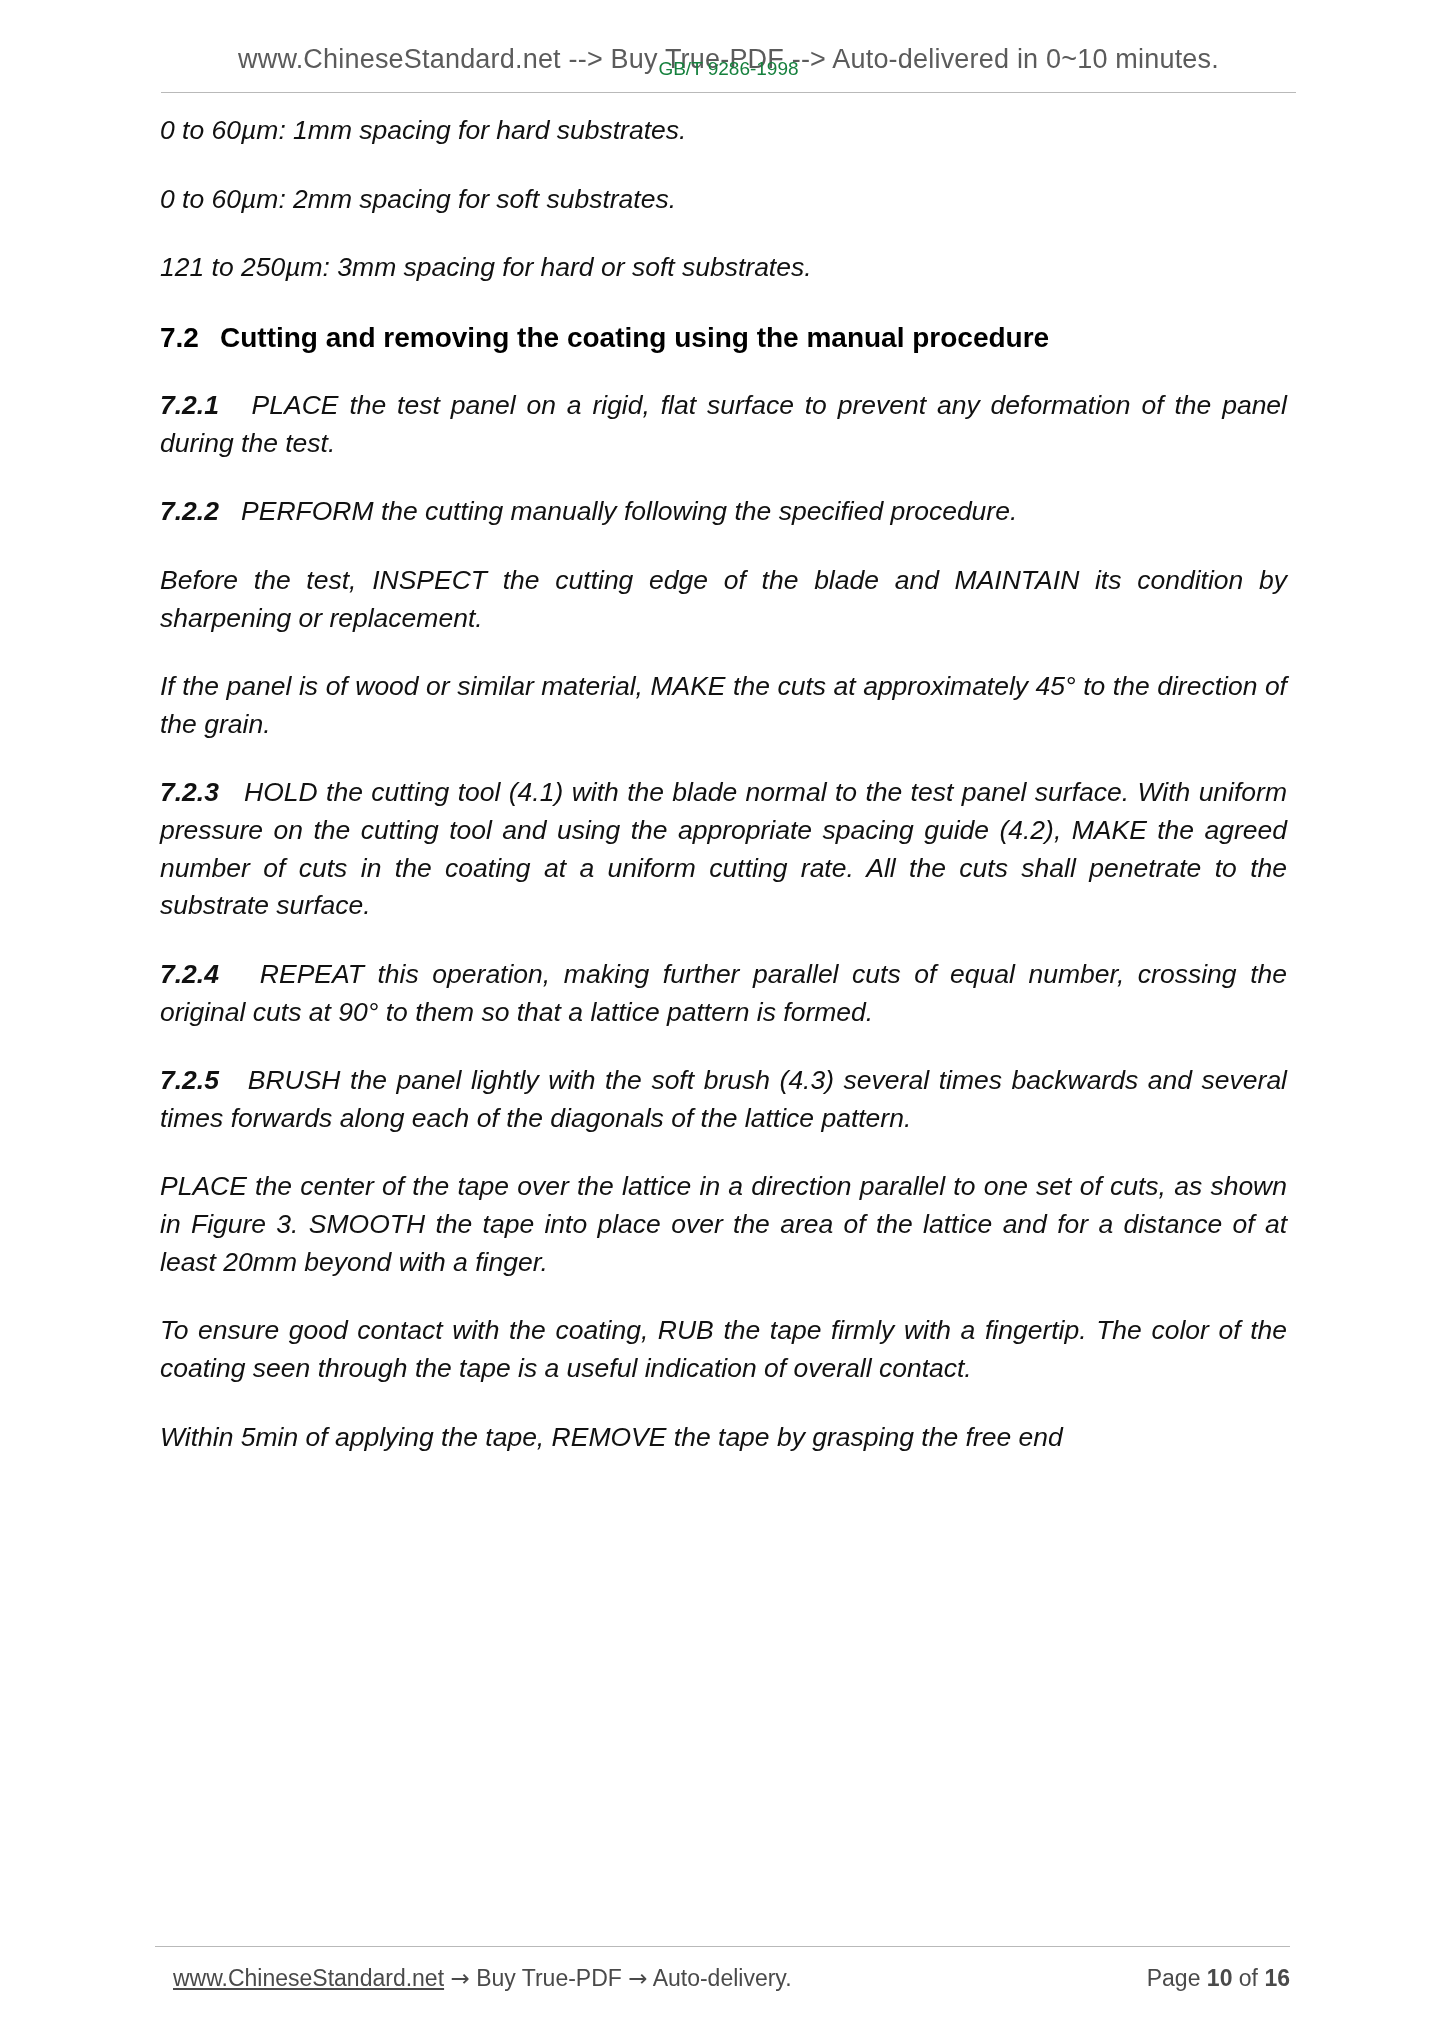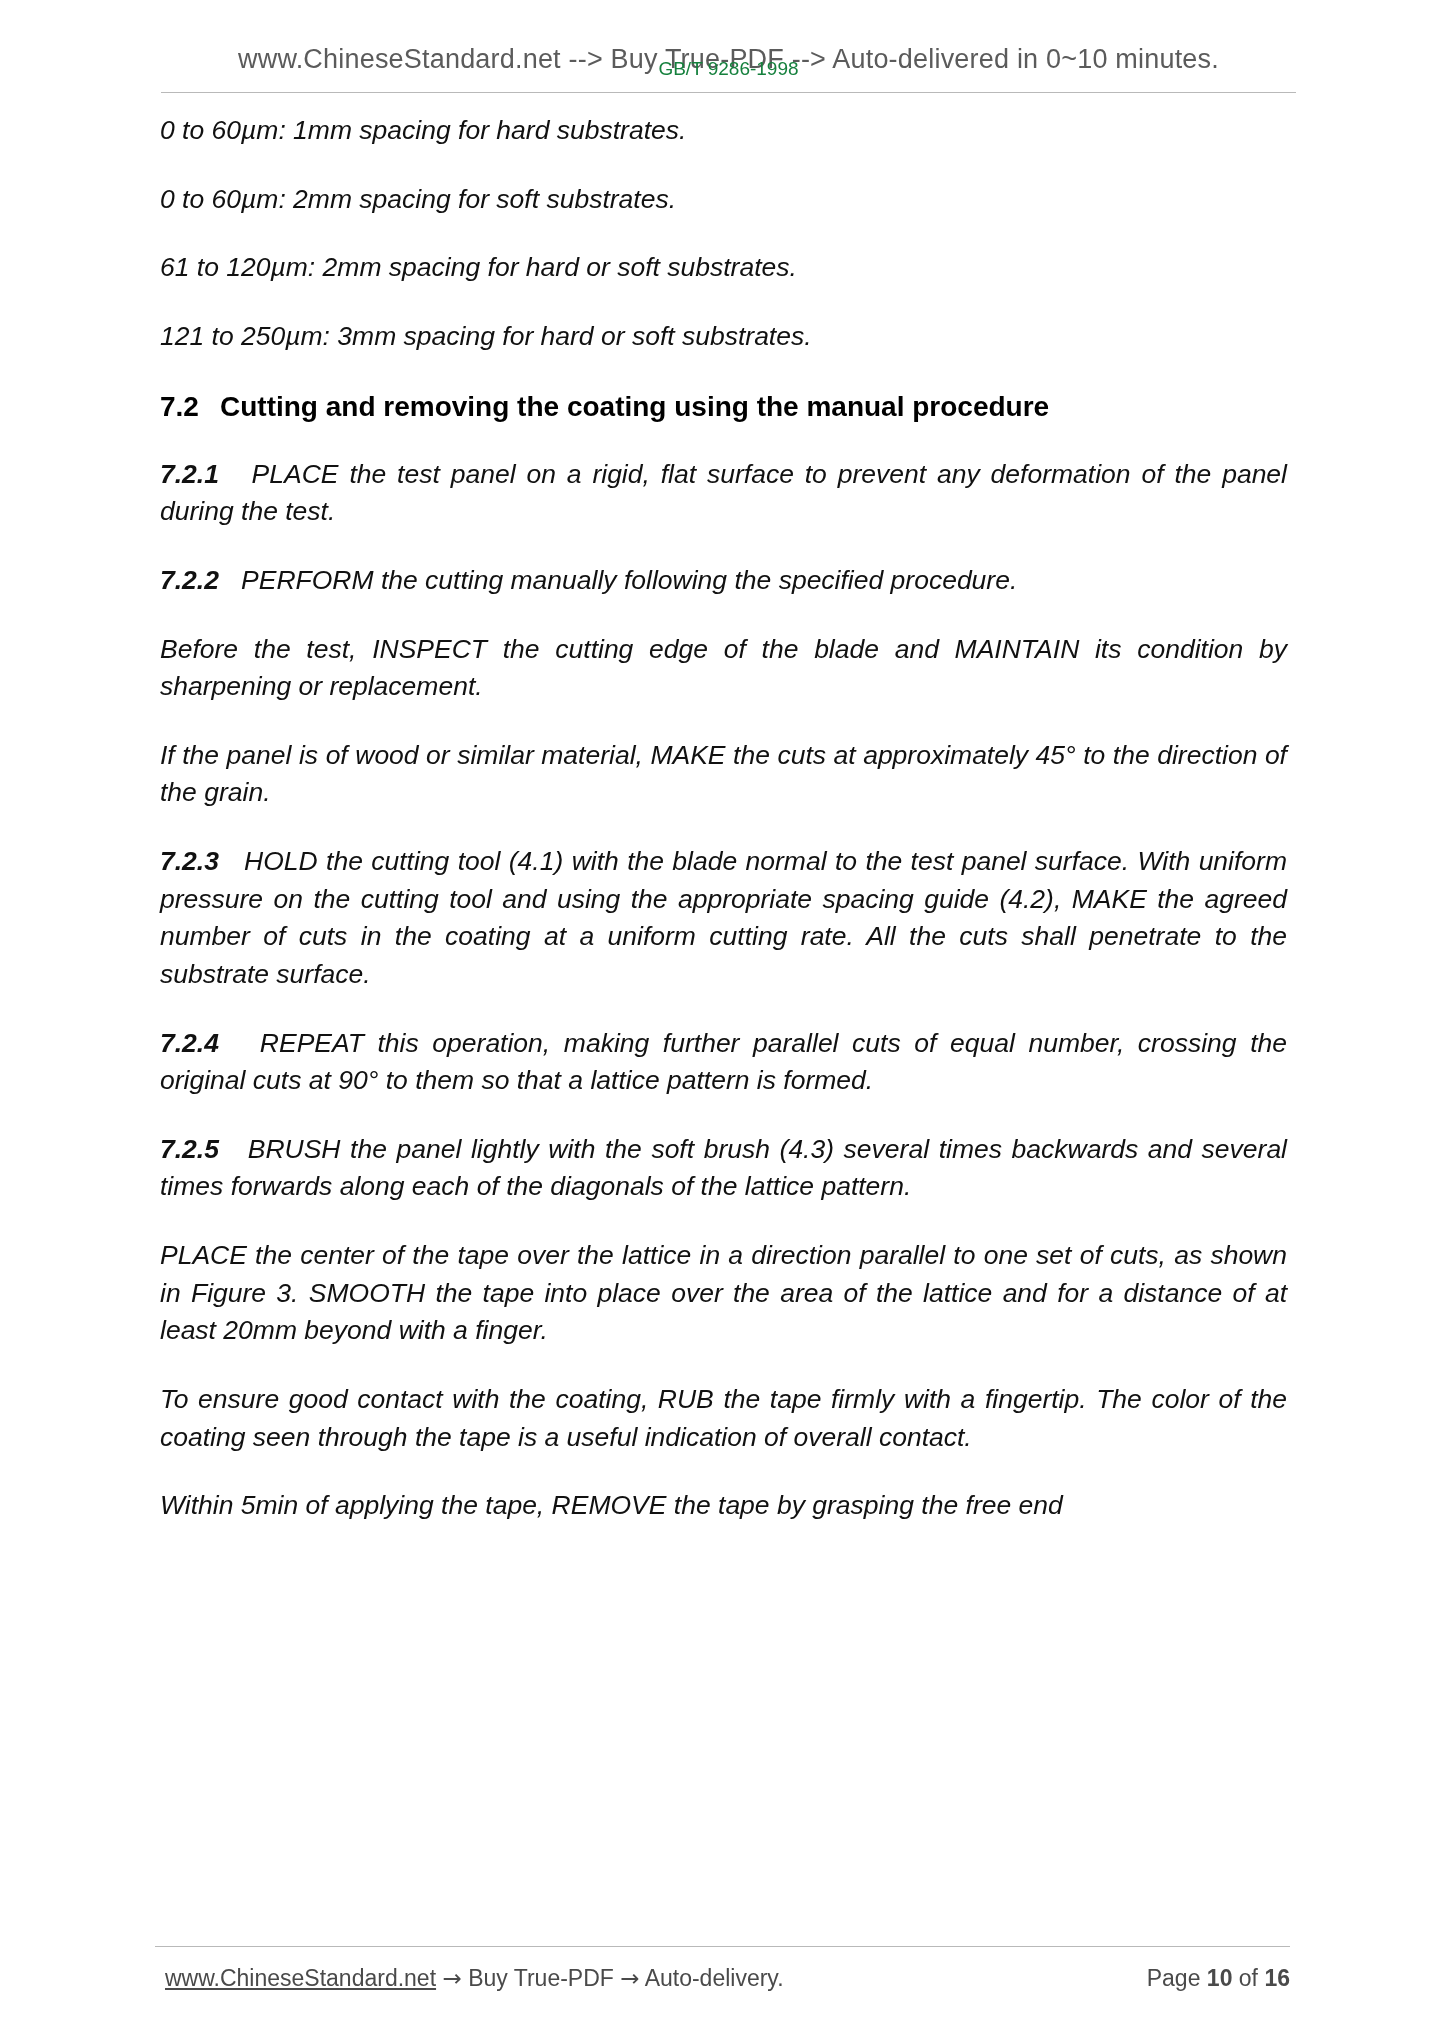--- a/index.html
+++ b/index.html
@@ -101,20 +101,21 @@
     font-size: 23px;
     color: #4a4a4a;
   }
   .footer-left {
     flex: 1;
     text-align: left;
     padding-left: 10px;
   }
   .footer-left .site {
     text-decoration: underline;
+    margin-left: 8px;
   }
   .footer-right {
     width: 330px;
     text-align: right;
     white-space: nowrap;
   }
   .footer-right .pg {
     font-weight: bold;
   }
   .arrow {
@@ -129,21 +130,20 @@
   <div class="header-area">
     <div class="watermark-top">www.ChineseStandard.net --&gt; Buy True-PDF --&gt; Auto-delivered in 0~10 minutes.</div>
     <div class="std-code">GB/T 9286-1998</div>
     <div class="header-rule"></div>
   </div>
 
   <div class="content">
 
     <p class="nojust">0 to 60µm: 1mm spacing for hard substrates.</p>
     <p class="nojust">0 to 60µm: 2mm spacing for soft substrates.</p>
-    <p class="nojust">61 to 120µm: 2mm spacing for hard or soft substrates.</p>
     <p class="nojust">121 to 250µm: 3mm spacing for hard or soft substrates.</p>
 
     <h2 class="sec">
       <span class="sec-num">7.2</span><span>Cutting and removing the coating using the manual procedure</span>
     </h2>
 
     <p><span class="num">7.2.1</span>&nbsp;&nbsp;&nbsp;<span>PLACE the test panel on a rigid, flat surface to prevent any deformation of the panel during the test.</span></p>
 
     <p><span class="num">7.2.2</span>&nbsp;&nbsp;&nbsp;<span>PERFORM the cutting manually following the specified procedure.</span></p>
 

